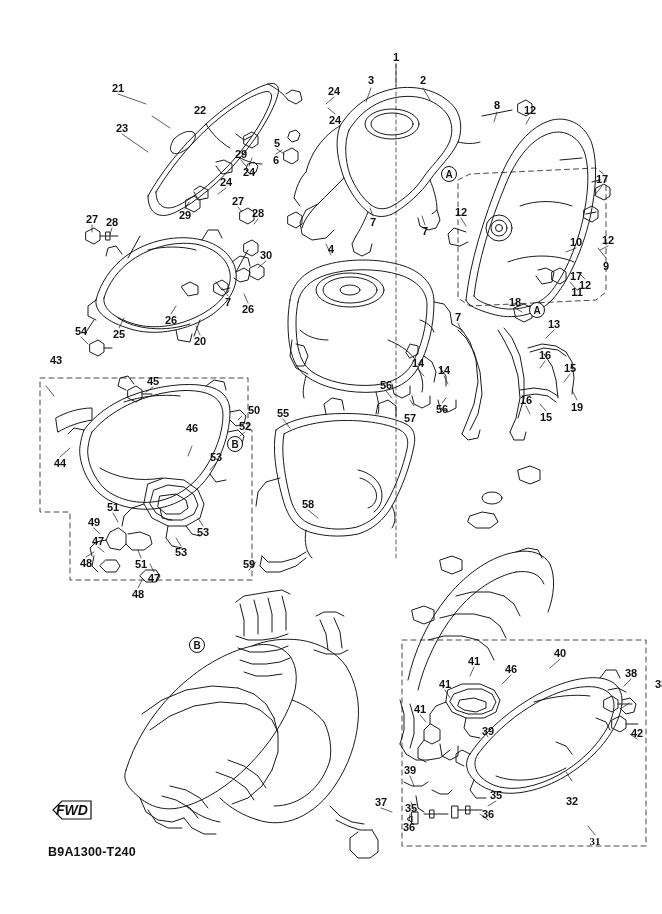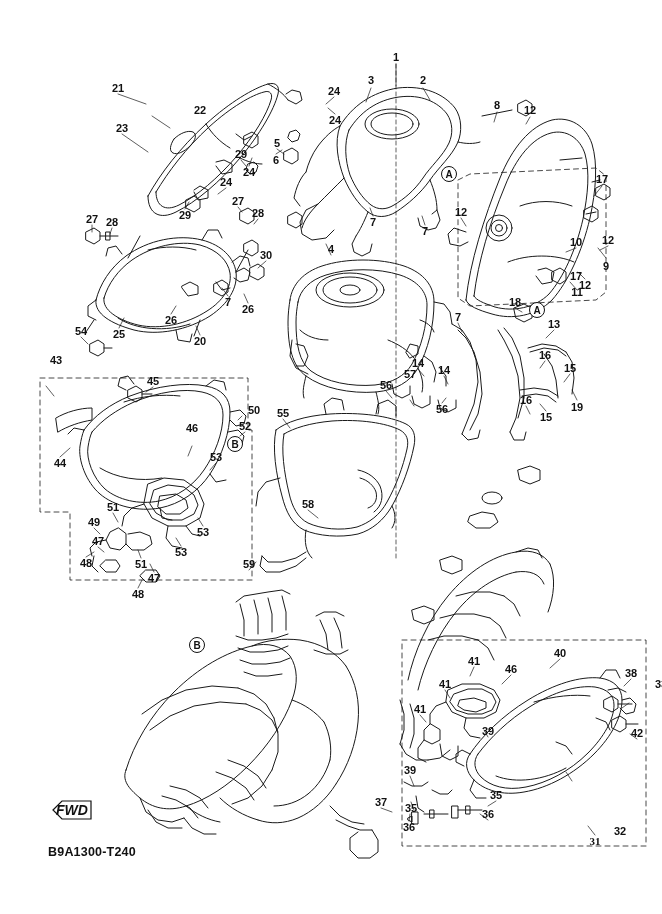--- a/index.html
+++ b/index.html
@@ -539,21 +539,21 @@
       <div class="callout" style="left: 171px; top: 320px;">26</div>
       <div class="callout" style="left: 248px; top: 309px;">26</div>
       <div class="callout" style="left: 92px; top: 219px;">27</div>
       <div class="callout" style="left: 238px; top: 201px;">27</div>
       <div class="callout" style="left: 112px; top: 222px;">28</div>
       <div class="callout" style="left: 258px; top: 213px;">28</div>
       <div class="callout" style="left: 241px; top: 154px;">29</div>
       <div class="callout" style="left: 185px; top: 215px;">29</div>
       <div class="callout" style="left: 266px; top: 255px;">30</div>
       <div class="callout" style="left: 595px; top: 841px; font-family: Liberation Serif, serif;">31</div>
-      <div class="callout" style="left: 572px; top: 831px; margin-left: 48px;">32</div>
+      <div class="callout" style="left: 572px; top: 801px;">32</div>
       <div class="callout" style="left: 629px; top: 684px; margin-left: 32px;">33</div>
       <div class="callout" style="left: 511px; top: 669px;">46</div>
       <div class="callout" style="left: 411px; top: 808px;">35</div>
       <div class="callout" style="left: 496px; top: 795px;">35</div>
       <div class="callout" style="left: 409px; top: 827px;">36</div>
       <div class="callout" style="left: 488px; top: 814px;">36</div>
       <div class="callout" style="left: 381px; top: 802px;">37</div>
       <div class="callout" style="left: 631px; top: 673px;">38</div>
       <div class="callout" style="left: 410px; top: 770px;">39</div>
       <div class="callout" style="left: 488px; top: 731px;">39</div>
@@ -575,21 +575,21 @@
       <div class="callout" style="left: 113px; top: 507px;">51</div>
       <div class="callout" style="left: 141px; top: 564px;">51</div>
       <div class="callout" style="left: 245px; top: 426px;">52</div>
       <div class="callout" style="left: 216px; top: 457px;">53</div>
       <div class="callout" style="left: 203px; top: 532px;">53</div>
       <div class="callout" style="left: 181px; top: 552px;">53</div>
       <div class="callout" style="left: 81px; top: 331px;">54</div>
       <div class="callout" style="left: 283px; top: 413px;">55</div>
       <div class="callout" style="left: 386px; top: 385px;">56</div>
       <div class="callout" style="left: 442px; top: 409px;">56</div>
-      <div class="callout" style="left: 410px; top: 374px;">57</div>
+      <div class="callout" style="left: 410px; top: 418px;">57</div>
       <div class="callout" style="left: 308px; top: 504px;">58</div>
       <div class="callout" style="left: 249px; top: 564px;">59</div>
     </div>
   <div id="circle-layer">
       <div class="circle-label" style="left: 449px; top: 174px;">A</div>
       <div class="circle-label" style="left: 537px; top: 310px;">A</div>
       <div class="circle-label" style="left: 235px; top: 444px;">B</div>
       <div class="circle-label" style="left: 197px; top: 645px;">B</div>
     </div>
 

